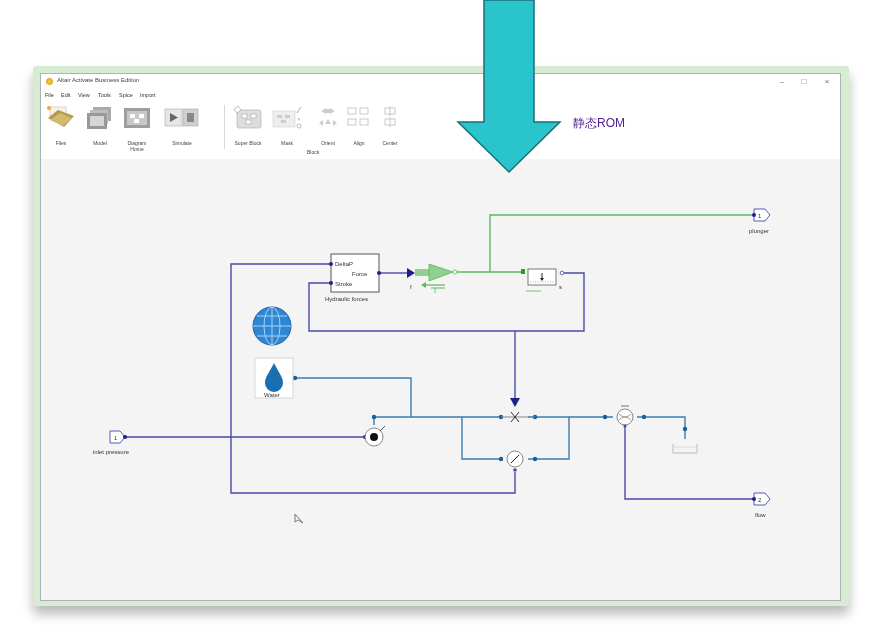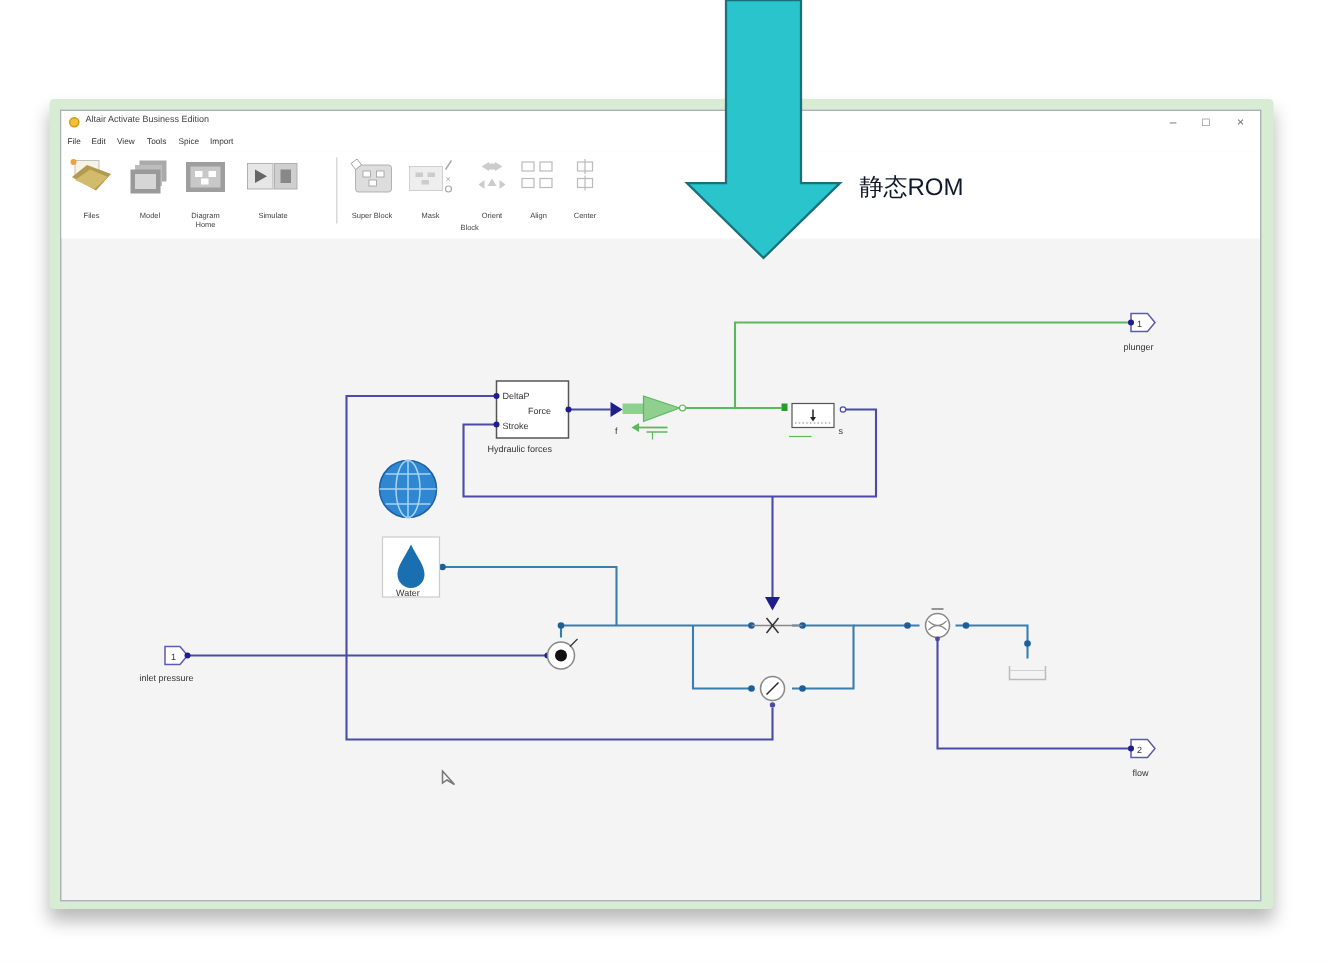--- a/index.html
+++ b/index.html
@@ -19,21 +19,21 @@
   .menubar { position:absolute; left:0; top:16px; right:0; height:11px; background:#ffffff; }
   .menu-item { position:absolute; top:2px; font-size:5.5px; color:#333; }
   .ribbon { position:absolute; left:0; top:27px; right:0; height:58px; background:#ffffff; }
   .rb { position:absolute; top:4px; text-align:center; }
   .rb .ico { margin:0 auto; }
   .rb .lbl { font-size:5px; color:#444; line-height:6px; margin-top:5px; white-space:pre-line; }
   .sep { position:absolute; left:183px; top:4px; width:1px; height:44px; background:#d8d8d8; }
   .canvas { position:absolute; left:0; top:85px; right:0; bottom:0; }
   .lbl-txt { font-size:6px; fill:#333; font-family:"Liberation Sans", sans-serif; }
   .arrow-overlay { position:absolute; left:0; top:0; }
-  .rom-label { position:absolute; left:573px; top:115px; font-size:16px; color:#0f172a; }
+  .rom-label { position:absolute; left:573px; top:115px; font-size:12px; color:#4c1d95; }
   .cursor { position:absolute; left:294px; top:513px; }
 </style>
 </head>
 <body>
 
 <div class="frame"></div>
 
 <div class="window">
   <div class="titlebar">
     <span class="app-icon"></span>

